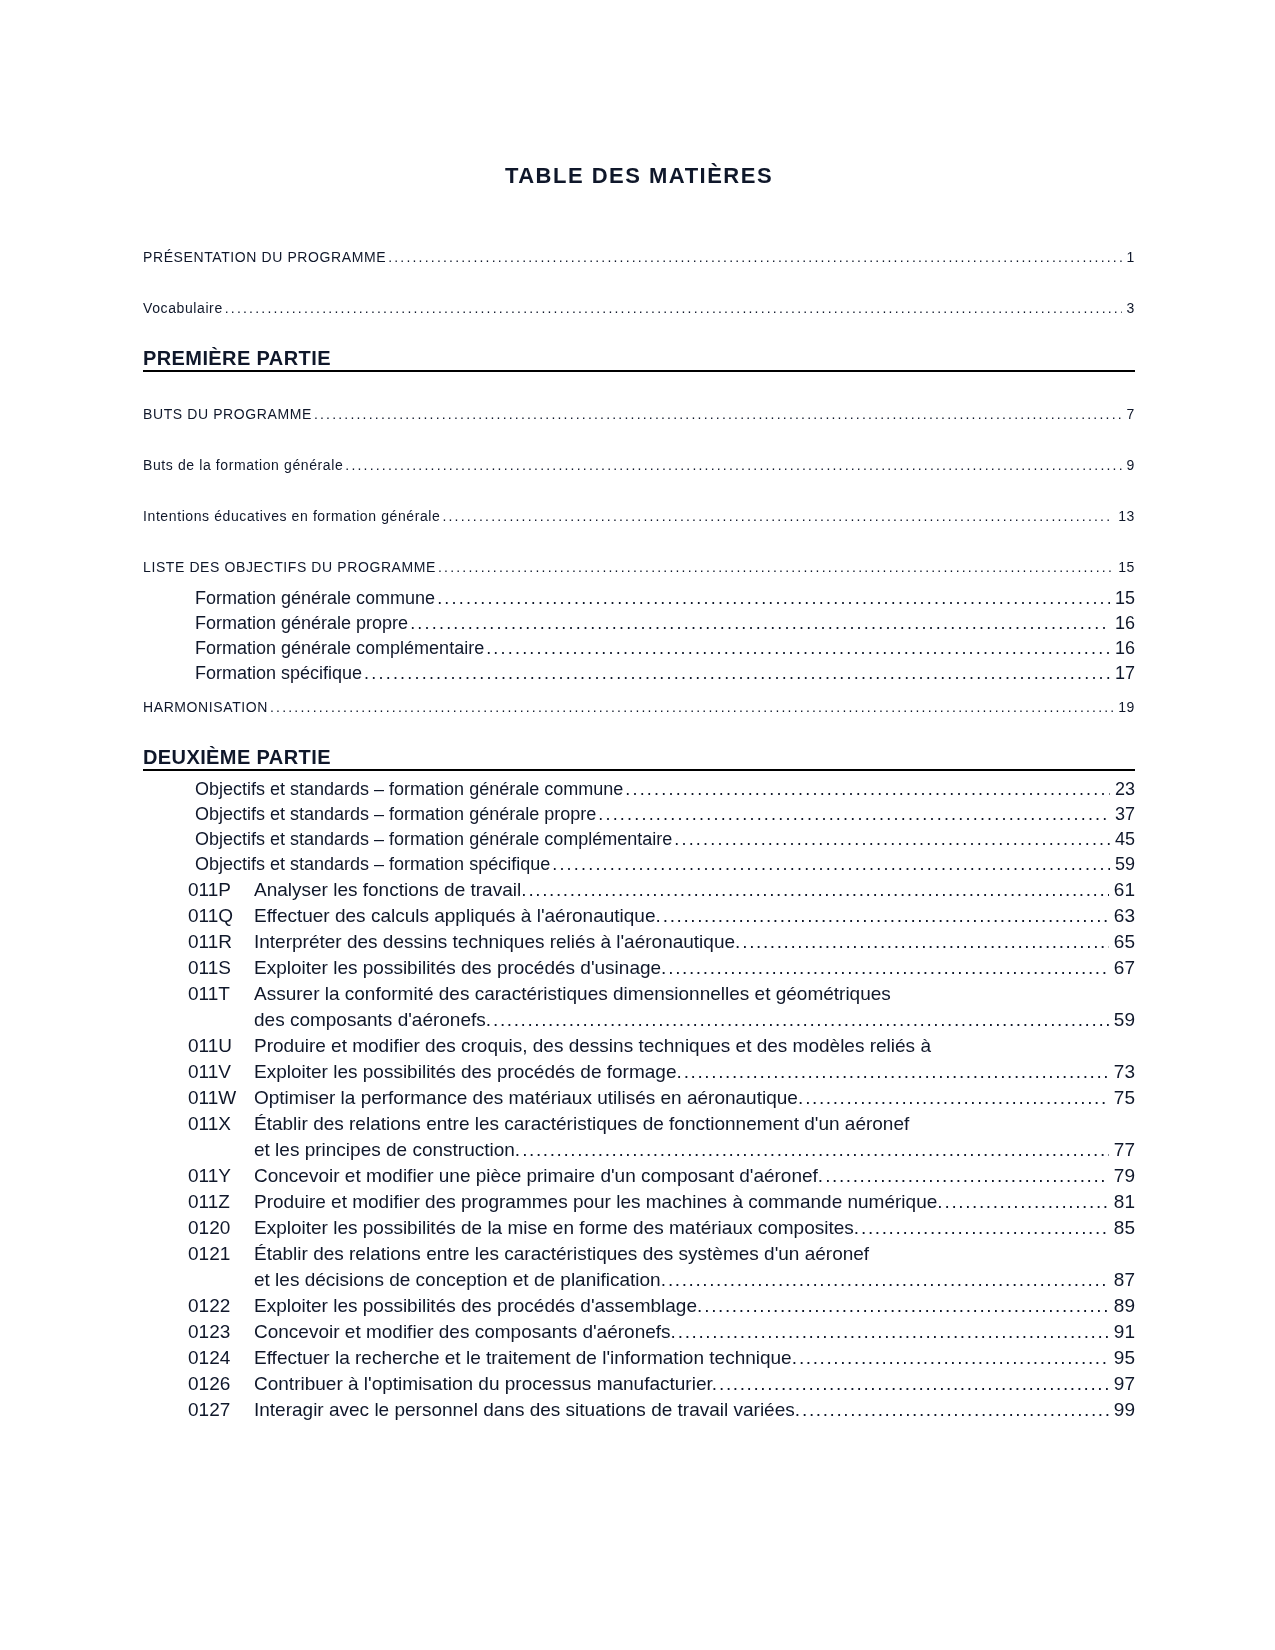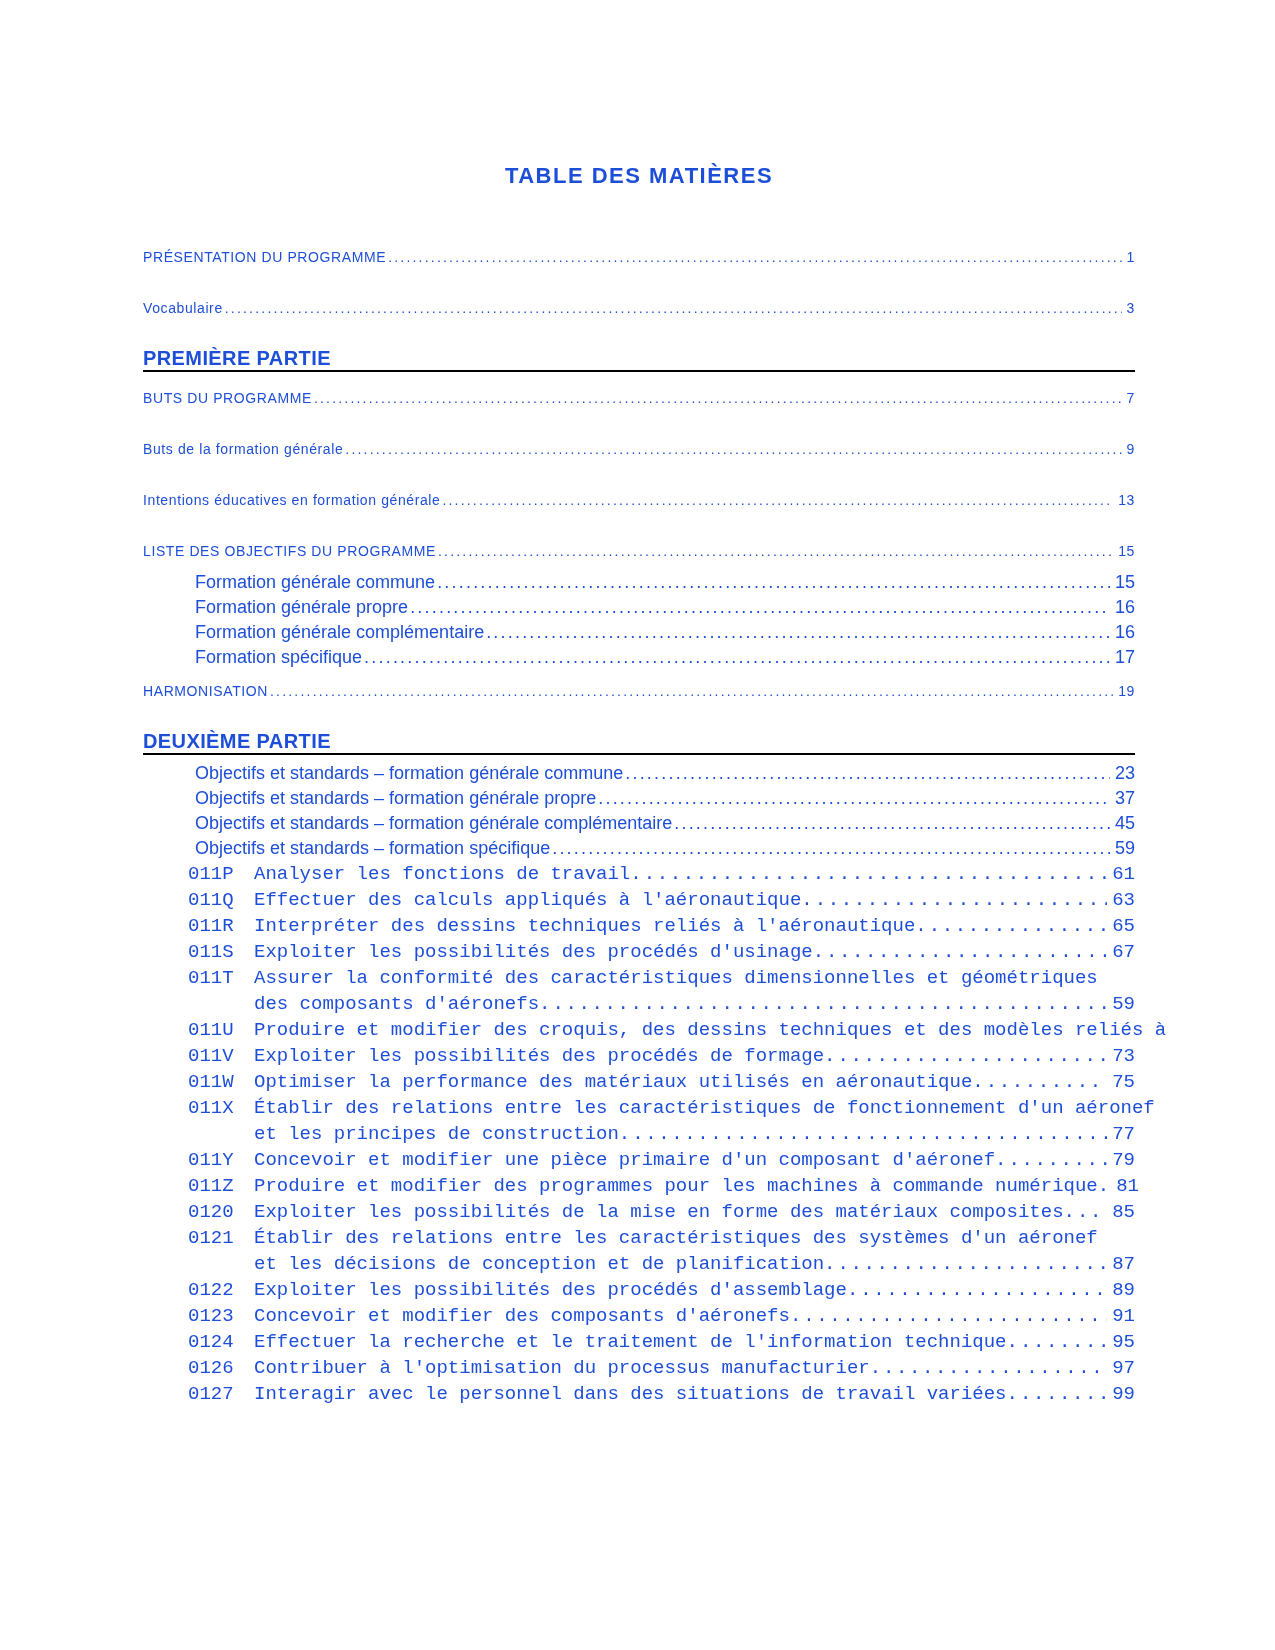--- a/index.html
+++ b/index.html
@@ -2,21 +2,21 @@
 <html lang="fr"><head>
 <meta charset="utf-8">
 <style>
   html,body { margin:0; padding:0; background:#ffffff; }
   .page {
     position:relative;
     width:1275px; height:1650px;
     box-sizing:border-box;
     padding:163px 140px 40px 143px;
     background:#ffffff;
-    color:#1d4ed8;
+    color:#0f172a;
     overflow:hidden;
     font-family:"Liberation Sans", sans-serif;
   }
   .doc-title {
     margin:0 0 56px 0;
     text-align:center;
     font-family:"Liberation Sans", sans-serif;
     font-weight:bold;
     font-size:22px;
     line-height:26px;
@@ -41,28 +41,28 @@
     margin-left:52px;
     margin-top:0;
   }
   .r-h1 {
     font-weight:bold;
     font-size:20px; line-height:24px;
     letter-spacing:0.4px;
     margin-top:26px;
     border-bottom:2px solid #000;
   }
-  .r-h1 + .r-e1 { margin-top:14px; }
+  .r-h1 + .r-e1 { margin-top:30px; }
   .r-e2 + .r-e1 { margin-top:9px; }
   .r-e1 + .r-e2 { margin-top:7px; }
   .r-h1 + .r-e2 { margin-top:6px; }
 
   .r-obj {
     display:flex;
-    font-family:Liberation Mono, monospace;
+    font-family:Liberation Sans, sans-serif;
     font-size:19px; line-height:26px;
     margin-left:45px;
   }
   .r-obj .dots::after { letter-spacing:1.6px; }
   .obj-code { width:66px; flex:0 0 66px; }
   .obj-content { flex:1 1 auto; min-width:0;text-align:center; }
 </style>
 </head>
 <body>
 

